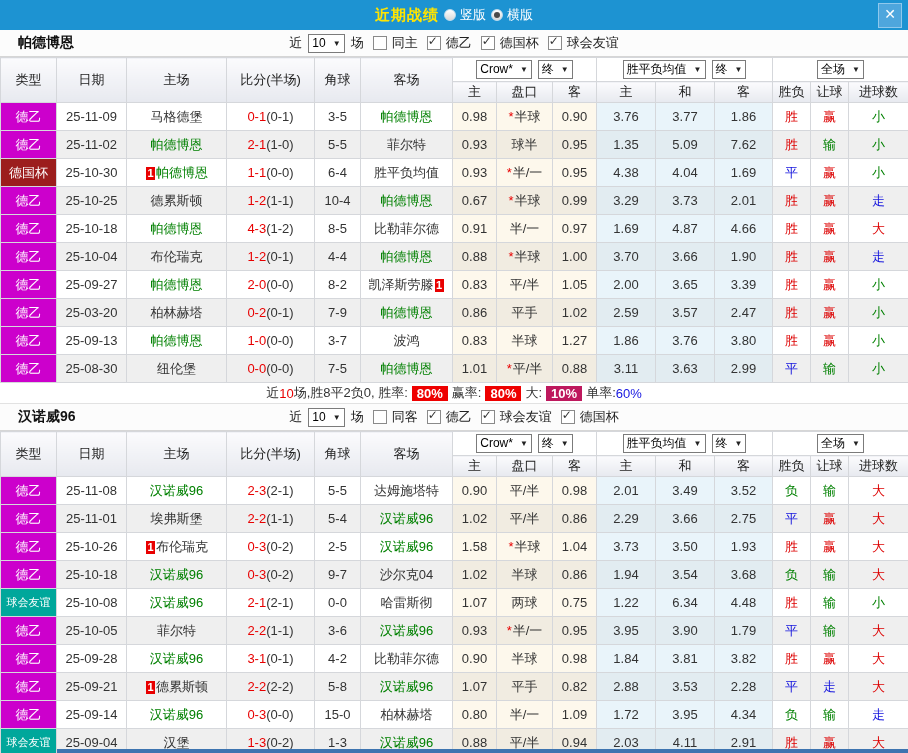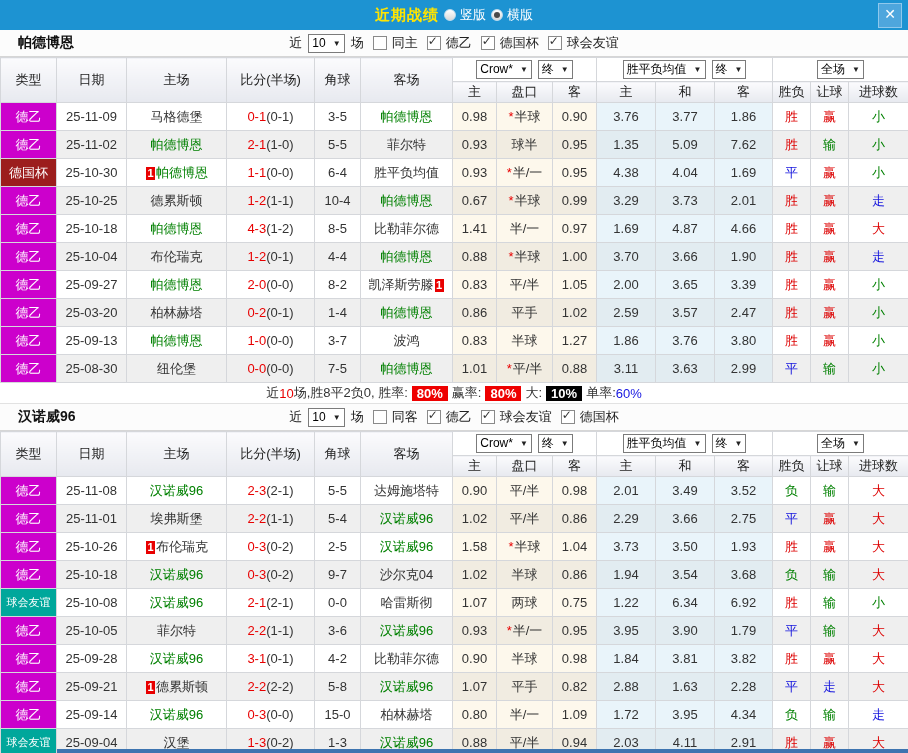--- a/index.html
+++ b/index.html
@@ -220,21 +220,21 @@
             <td><span class="res" style="color: rgb(221, 0, 0);">赢</span></td>
             <td><span class="res" style="color: rgb(18, 18, 221);">走</span></td>
           </tr>
           <tr>
             <td class="type" style="background: rgb(204, 0, 204);">德乙</td>
             <td>25-10-18</td>
             <td><span class="fo">帕德博恩</span></td>
             <td><span class="sc">4-3</span><span class="hf">(1-2)</span></td>
             <td>8-5</td>
             <td><span class="">比勒菲尔德</span></td>
-            <td class="g1">1.41</td>
+            <td class="g1">0.91</td>
             <td class="g1"><span>半/一</span></td>
             <td class="g1">0.97</td>
             <td class="g2">1.69</td>
             <td class="g2">4.87</td>
             <td class="g2">4.66</td>
             <td><span class="res" style="color: rgb(221, 0, 0);">胜</span></td>
             <td><span class="res" style="color: rgb(221, 0, 0);">赢</span></td>
             <td><span class="res" style="color: rgb(221, 0, 0);">大</span></td>
           </tr>
           <tr>
@@ -269,21 +269,21 @@
             <td class="g2">3.39</td>
             <td><span class="res" style="color: rgb(221, 0, 0);">胜</span></td>
             <td><span class="res" style="color: rgb(221, 0, 0);">赢</span></td>
             <td><span class="res" style="color: rgb(0, 128, 0);">小</span></td>
           </tr>
           <tr>
             <td class="type" style="background: rgb(204, 0, 204);">德乙</td>
             <td>25-03-20</td>
             <td><span class="">柏林赫塔</span></td>
             <td><span class="sc">0-2</span><span class="hf">(0-1)</span></td>
-            <td>1-4</td>
+            <td>7-9</td>
             <td><span class="fo">帕德博恩</span></td>
             <td class="g1">0.86</td>
             <td class="g1"><span>平手</span></td>
             <td class="g1">1.02</td>
             <td class="g2">2.59</td>
             <td class="g2">3.57</td>
             <td class="g2">2.47</td>
             <td><span class="res" style="color: rgb(221, 0, 0);">胜</span></td>
             <td><span class="res" style="color: rgb(221, 0, 0);">赢</span></td>
             <td><span class="res" style="color: rgb(0, 128, 0);">小</span></td>
@@ -325,21 +325,21 @@
         </tbody>
       </table>
       <div class="summary">
         <span style="color: rgb(51, 51, 51);">近</span>
         <span style="color: rgb(232, 0, 0);">10</span>
         <span style="color: rgb(51, 51, 51);">场,胜8平2负0, 胜率:</span>
         <span class="badge" style="background: rgb(238, 0, 0);">80%</span>
         <span style="color: rgb(51, 51, 51);">赢率:</span>
         <span class="badge" style="background: rgb(238, 0, 0);">80%</span>
         <span style="color: rgb(51, 51, 51);">大:</span>
-        <span class="badge" style="background: #000000;">10%</span>
+        <span class="badge" style="background: #be185d;">10%</span>
         <span style="color: rgb(51, 51, 51);">单率:</span>
         <span style="color: rgb(21, 21, 224);">60%</span>
       </div>
     </div>
     <div class="sec">
       <div class="sec-header">
         <span class=""></span>
         <span class="team">汉诺威96</span>
         <div class="filters">
           <span>近</span>
@@ -489,21 +489,21 @@
             <td>25-10-08</td>
             <td><span class="fo">汉诺威96</span></td>
             <td><span class="sc">2-1</span><span class="hf">(2-1)</span></td>
             <td>0-0</td>
             <td><span class="">哈雷斯彻</span></td>
             <td class="g1">1.07</td>
             <td class="g1"><span>两球</span></td>
             <td class="g1">0.75</td>
             <td class="g2">1.22</td>
             <td class="g2">6.34</td>
-            <td class="g2">6.92</td>
+            <td class="g2">4.48</td>
             <td><span class="res" style="color: rgb(221, 0, 0);">胜</span></td>
             <td><span class="res" style="color: rgb(0, 128, 0);">输</span></td>
             <td><span class="res" style="color: rgb(0, 128, 0);">小</span></td>
           </tr>
           <tr>
             <td class="type" style="background: rgb(204, 0, 204);">德乙</td>
             <td>25-10-05</td>
             <td><span class="">菲尔特</span></td>
             <td><span class="sc">2-2</span><span class="hf">(1-1)</span></td>
             <td>3-6</td>
@@ -539,21 +539,21 @@
             <td class="type" style="background: rgb(204, 0, 204);">德乙</td>
             <td>25-09-21</td>
             <td><span class="card">1</span><span class="">德累斯顿</span></td>
             <td><span class="sc">2-2</span><span class="hf">(2-2)</span></td>
             <td>5-8</td>
             <td><span class="fo">汉诺威96</span></td>
             <td class="g1">1.07</td>
             <td class="g1"><span>平手</span></td>
             <td class="g1">0.82</td>
             <td class="g2">2.88</td>
-            <td class="g2">1.63</td>
+            <td class="g2">3.53</td>
             <td class="g2">2.28</td>
             <td><span class="res" style="color: rgb(18, 18, 221);">平</span></td>
             <td><span class="res" style="color: rgb(18, 18, 221);">走</span></td>
             <td><span class="res" style="color: rgb(221, 0, 0);">大</span></td>
           </tr>
           <tr>
             <td class="type" style="background: rgb(204, 0, 204);">德乙</td>
             <td>25-09-14</td>
             <td><span class="fo">汉诺威96</span></td>
             <td><span class="sc">0-3</span><span class="hf">(0-0)</span></td>

